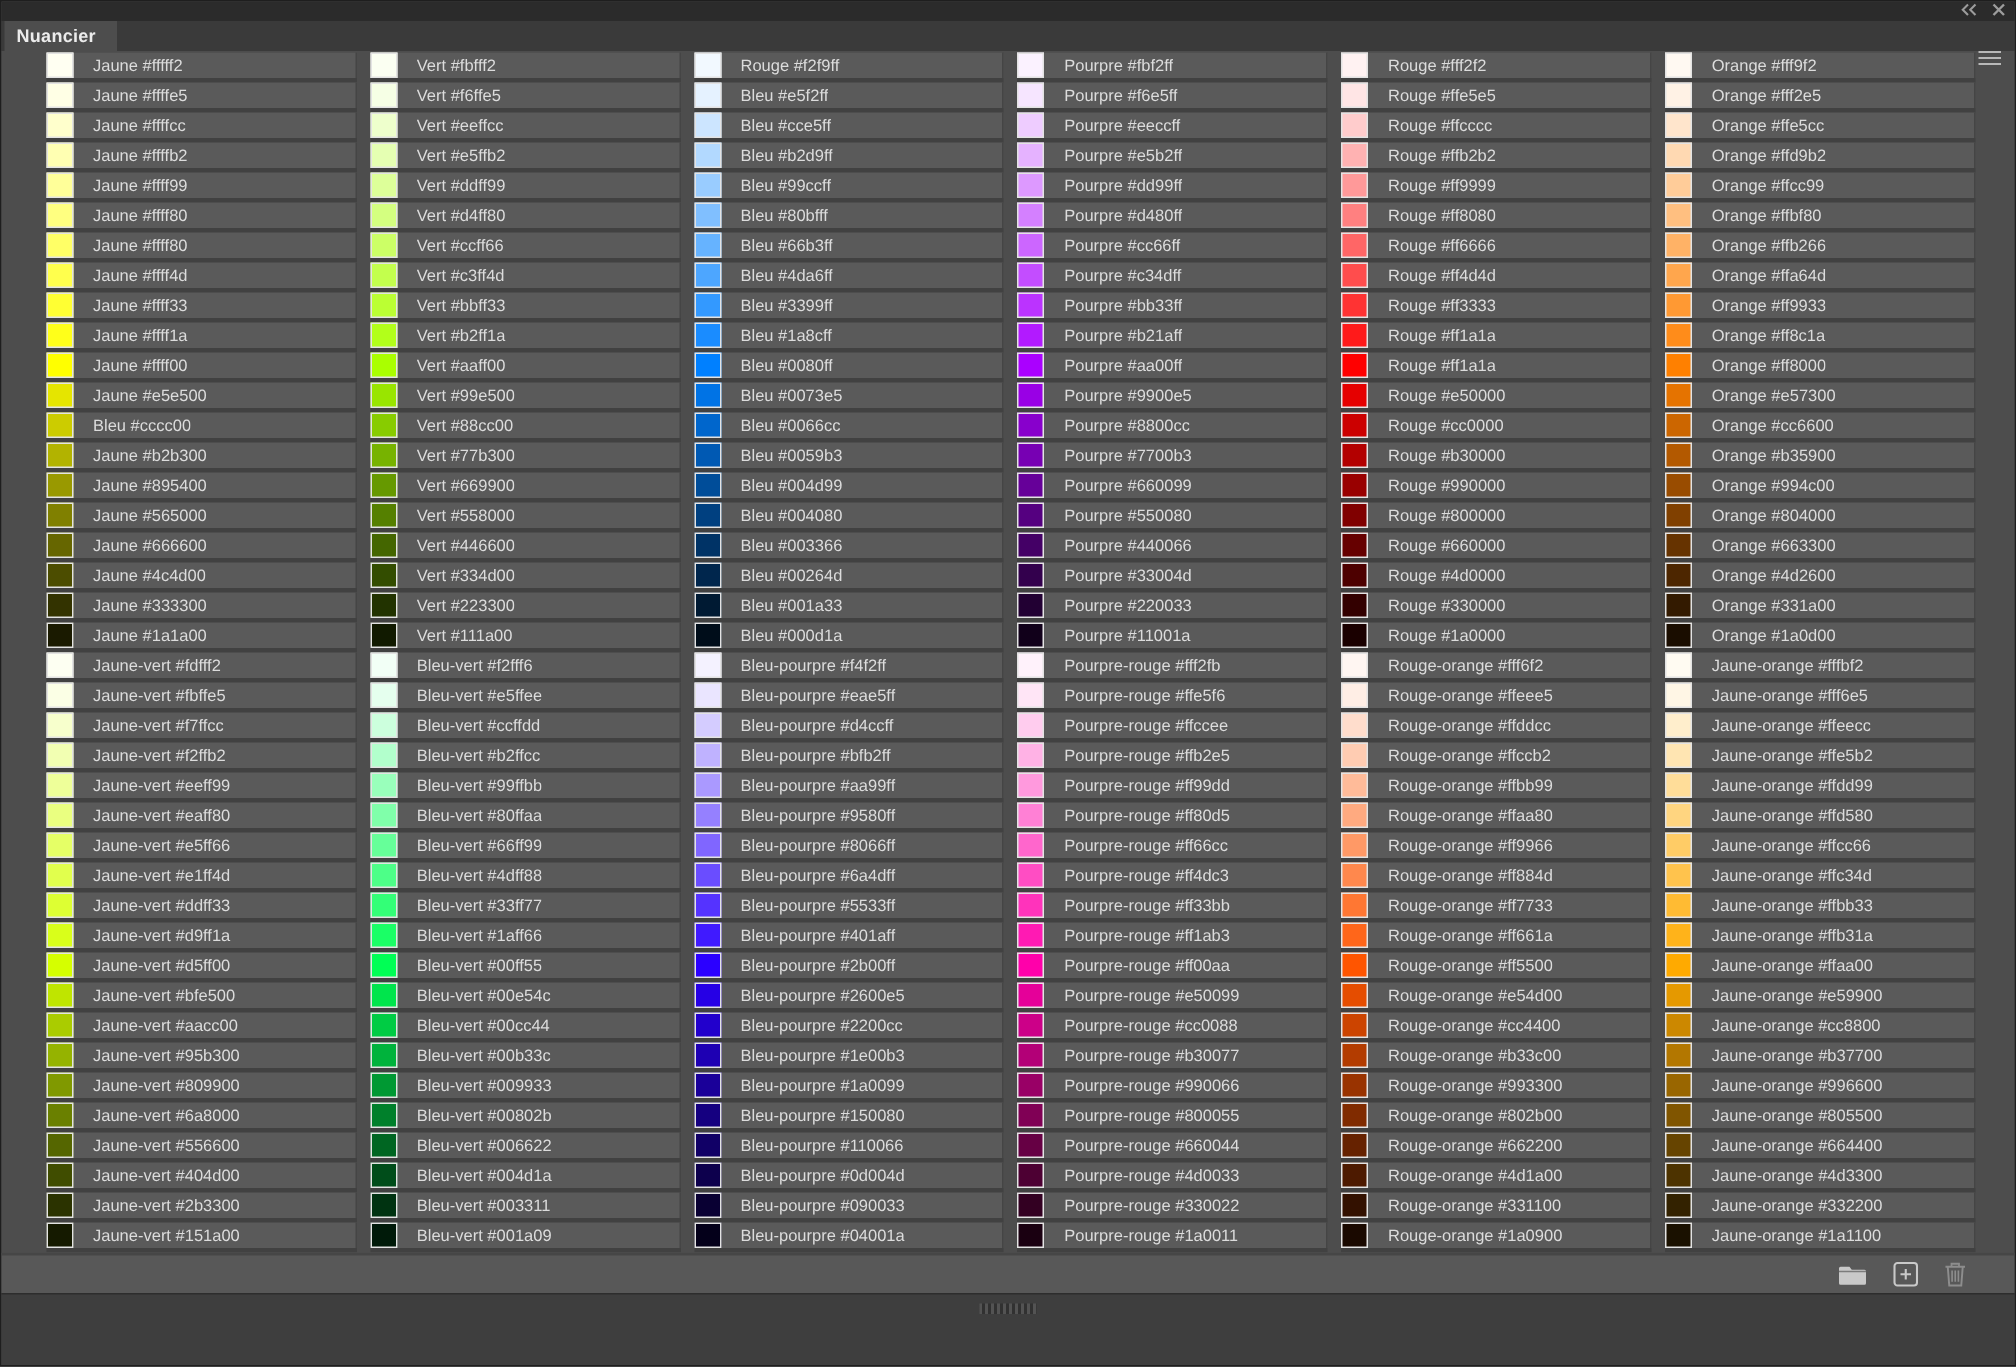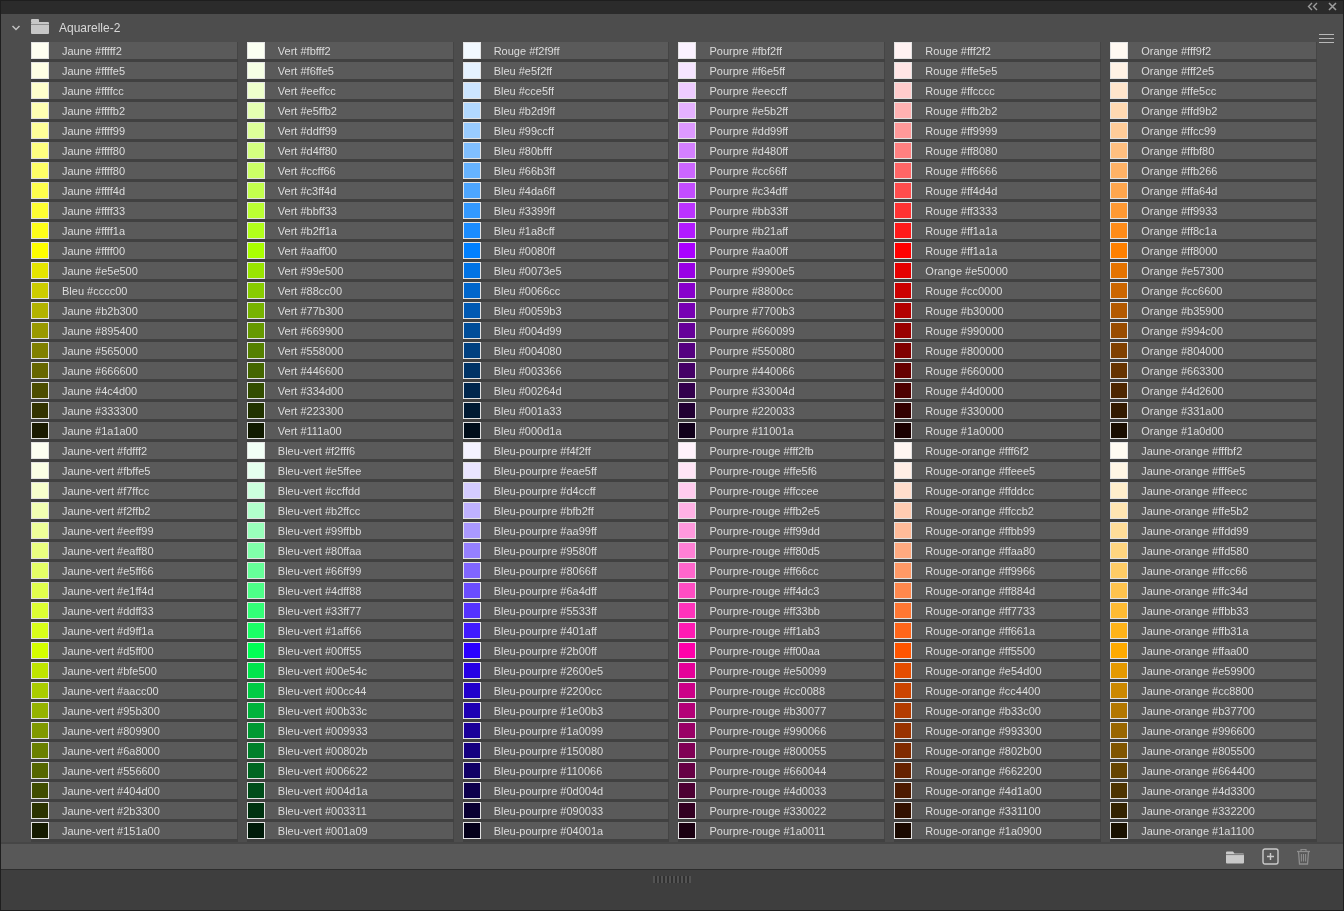--- a/index.html
+++ b/index.html
@@ -58,30 +58,26 @@
         </svg>
       </span>
       <span>
         <svg width="9" height="9" viewBox="0 0 9 9">
           <path d="M1 1 L8 8 M8 1 L1 8" stroke="#9c9c9c" stroke-width="1.6"></path>
         </svg>
       </span>
     </div>
   </div>
 
+  <div class="tab-bar">
+    <div class="tab">Nuancier</div>
+  </div>
 
   <div class="panel-menu"></div>
 
-  <div class="group-row">
-    <svg class="chev" viewBox="0 0 12 12">
-      <path d="M2.5 4 L6 7.5 L9.5 4" fill="none" stroke="#c2c2c2" stroke-width="1.5"></path>
-    </svg>
-    <span class="folder"></span>
-    <span class="group-name">Aquarelle-2</span>
-  </div>
 
   <div class="grid">
       <div class="col">
         <div class="row">
           <span class="sw" style="background: rgb(255, 255, 242);"></span>
           <span class="lbl">Jaune #fffff2</span>
         </div>
         <div class="row">
           <span class="sw" style="background: rgb(255, 255, 229);"></span>
           <span class="lbl">Jaune #ffffe5</span>
@@ -765,21 +761,21 @@
         <div class="row">
           <span class="sw" style="background: rgb(255, 26, 26);"></span>
           <span class="lbl">Rouge #ff1a1a</span>
         </div>
         <div class="row">
           <span class="sw" style="background: rgb(255, 0, 0);"></span>
           <span class="lbl">Rouge #ff1a1a</span>
         </div>
         <div class="row">
           <span class="sw" style="background: rgb(229, 0, 0);"></span>
-          <span class="lbl">Orange #e50000</span>
+          <span class="lbl">Rouge #e50000</span>
         </div>
         <div class="row">
           <span class="sw" style="background: rgb(204, 0, 0);"></span>
           <span class="lbl">Rouge #cc0000</span>
         </div>
         <div class="row">
           <span class="sw" style="background: rgb(179, 0, 0);"></span>
           <span class="lbl">Rouge #b30000</span>
         </div>
         <div class="row">

